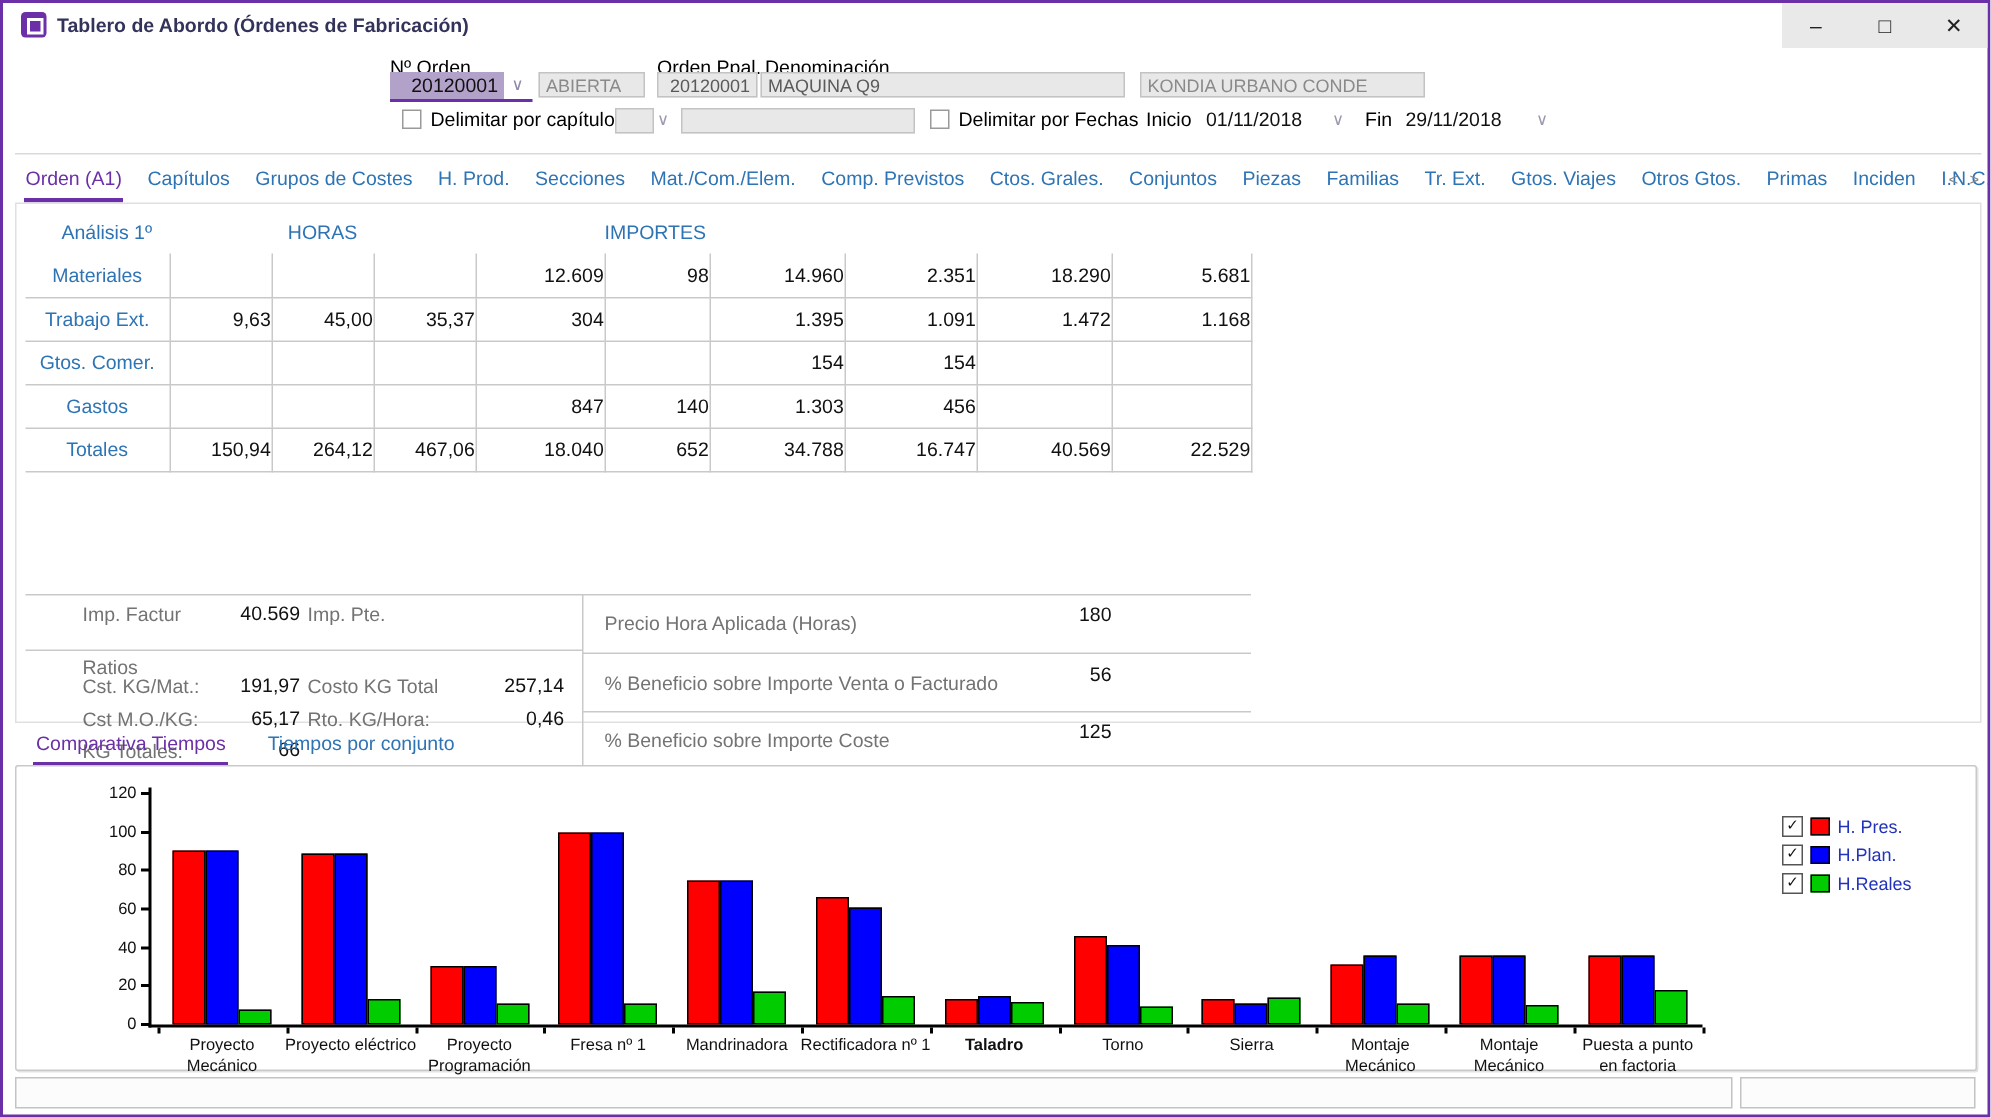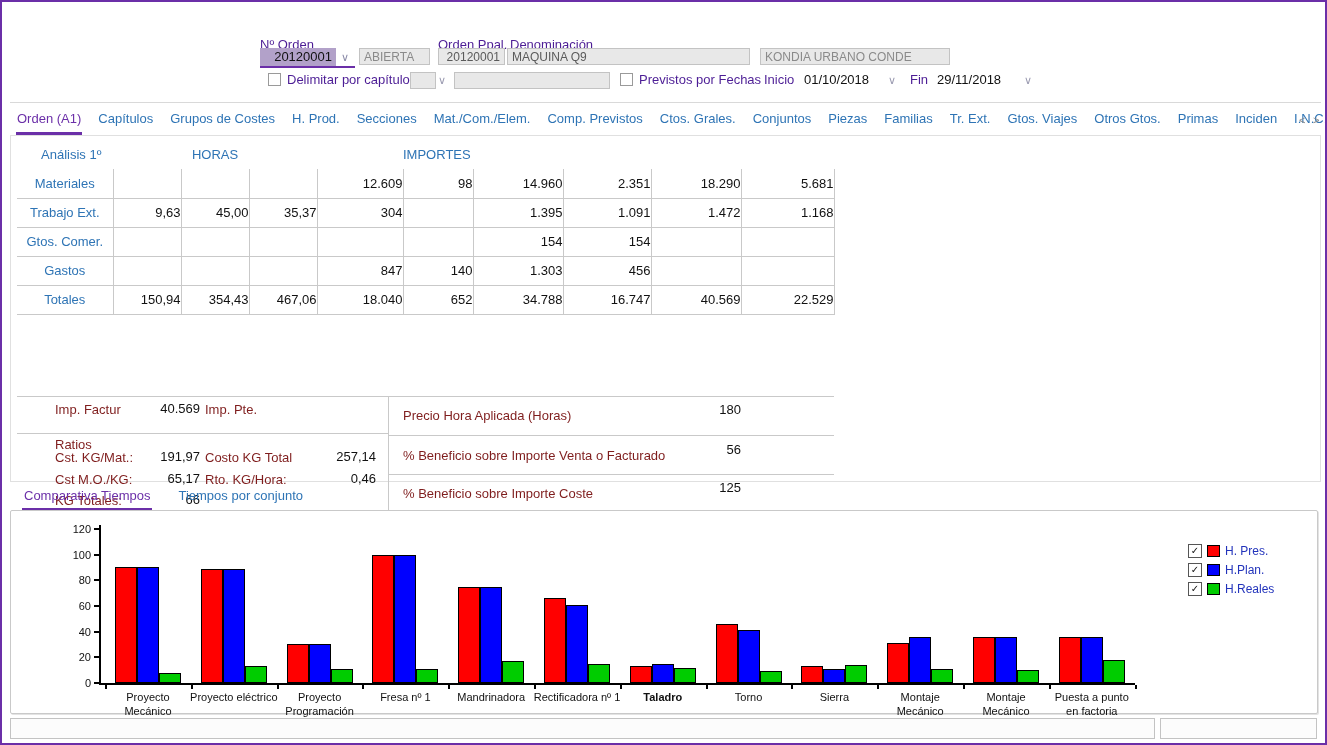--- a/index.html
+++ b/index.html
@@ -6,21 +6,21 @@
   .window{position:relative;width:1327px;height:745px;background:#ffffff;border:2px solid #6b2fa8;box-sizing:border-box;overflow:hidden;}
   
   .titlebar{position:absolute;left:0;top:0;width:100%;height:30px;background:#ffffff;}
   .titlebar .ctrlzone{position:absolute;right:0;top:0;width:137px;height:30px;background:#e9e9e9;}
   .app-icon{position:absolute;left:12px;top:6px;width:17px;height:17px;background:#6b2fa8;border-radius:3px;}
   .app-icon:after{content:"";position:absolute;left:4px;top:4px;width:7px;height:7px;border:2px solid #fff;}
   .title-text{position:absolute;left:36px;top:7px;font-size:13px;font-weight:bold;color:#32325a;}
   .winbtn{position:absolute;top:0;width:45px;height:30px;text-align:center;line-height:30px;font-size:14px;color:#222;cursor:default;}
   .winbtn.min{right:92px;} .winbtn.max{right:46px;} .winbtn.close{right:0;}
   
-  .lbl{position:absolute;font-size:13px;color:#4c1d95;white-space:nowrap;}
+  .lbl{position:absolute;font-size:13px;color:#000000;white-space:nowrap;}
   .gfield{position:absolute;height:17px;background:#e8e8e8;border:1px solid #c3c3c3;font-size:12px;color:#8a8a8a;line-height:17px;box-sizing:border-box;padding:0 4px;white-space:nowrap;overflow:hidden;}
   .gfield.dark{color:#5a5a5a;}
   .combo-hl{position:absolute;left:258px;top:46px;width:76px;height:18px;background:#b2a1c9;font-size:13px;color:#111;line-height:18px;text-align:right;padding-right:4px;box-sizing:border-box;}
   .combo-hl-arrow{position:absolute;left:334px;top:46px;width:18px;height:18px;color:#8a8aa8;font-size:11px;text-align:center;line-height:18px;}
   .combo-underline{position:absolute;left:258px;top:64px;width:95px;height:2px;background:#6b2fa8;}
   .cbx{position:absolute;width:13px;height:13px;background:#fff;border:1px solid #9a9a9a;box-sizing:border-box;}
   .chev{position:absolute;color:#9a9ab0;font-size:11px;line-height:16px;}
   .datetext{position:absolute;font-size:13px;color:#111;white-space:nowrap;}
   .hsep{position:absolute;left:8px;width:1311px;height:1px;background:#d9d9d9;}
   
@@ -32,21 +32,21 @@
   .content-panel{position:absolute;left:8px;top:133px;width:1311px;height:347px;border:1px solid #e0e0e0;background:#fff;box-sizing:border-box;}
   table.an{position:absolute;left:6px;top:4px;border-collapse:collapse;font-size:13px;table-layout:fixed;}
   table.an td{height:29px;box-sizing:border-box;padding:0;}
   td.grp{height:20px;color:#2e74b5;font-size:13px;}
   td.grp.tl{padding-left:24px;}
   td.grp.imp{padding-left:86px;}
   td.colh{height:24px;color:#2e74b5;text-align:center;border-bottom:1px solid #c9c9c9;border-right:1px solid #c9c9c9;}
   td.rowl{color:#2e74b5;text-align:center;border-bottom:1px solid #c9c9c9;border-right:1px solid #c9c9c9;}
   td.val{color:#111;text-align:right;padding-right:12px;border-bottom:1px solid #c9c9c9;border-right:1px solid #c9c9c9;}
   .sline{position:absolute;background:#c9c9c9;}
-  .sumlbl{position:absolute;font-size:13px;color:#7f1d1d;white-space:nowrap;}
+  .sumlbl{position:absolute;font-size:13px;color:#737373;white-space:nowrap;}
   .sumval{position:absolute;font-size:13px;color:#111;text-align:right;white-space:nowrap;}
   
   .subtabs{position:absolute;left:20px;top:484px;display:flex;gap:24px;font-size:13px;}
   .subtab{color:#2e74b5;padding:2px 2px 5px 2px;}
   .subtab.active{color:#6b2fa8;border-bottom:3px solid #6b2fa8;}
   
   .chart-panel{position:absolute;left:8px;top:508px;width:1308px;height:204px;border:1px solid #c9c9c9;border-radius:2px;background:#fff;box-shadow:1px 1px 0 #e3e3e3;box-sizing:border-box;}
   .plot{position:absolute;left:0;top:0;width:100%;height:100%;}
   .ytick-lbl{position:absolute;width:34px;text-align:right;font-size:11px;color:#111;}
   .ytick-mark{position:absolute;width:6px;height:2px;background:#000;}
@@ -61,20 +61,28 @@
   .legswatch{width:13px;height:12px;border:1px solid #000;box-sizing:border-box;}
   .leglbl{font-size:12px;color:#2233bb;}
   
   .statuspane{position:absolute;top:716px;height:21px;background:#fcfcfc;border:1px solid #c3c3c3;box-sizing:border-box;}
 </style>
 </head>
 <body>
 
 <div class="window">
 
+  <div class="titlebar">
+    <div class="ctrlzone"></div>
+    <div class="app-icon"></div>
+    <span class="title-text">Tablero de Abordo (Órdenes de Fabricación)</span>
+    <div class="winbtn min">–</div>
+    <div class="winbtn max">□</div>
+    <div class="winbtn close">✕</div>
+  </div>
 
   <div>
     <span class="lbl" style="left:258px;top:35px;">Nº Orden</span>
     <span class="lbl" style="left:436px;top:35px;">Orden Ppal.</span>
     <span class="lbl" style="left:508px;top:35px;">Denominación</span>
 
     <div class="combo-hl">20120001</div>
     <div class="combo-hl-arrow">∨</div>
     <div class="combo-underline"></div>
     <div class="gfield" style="left:357px;top:46px;width:71px;">ABIERTA</div>
@@ -82,23 +90,23 @@
     <div class="gfield dark" style="left:505px;top:46px;width:243px;">MAQUINA Q9</div>
     <div class="gfield" style="left:758px;top:46px;width:190px;">KONDIA URBANO CONDE</div>
 
     <div class="cbx" style="left:266px;top:71px;"></div>
     <span class="lbl" style="left:285px;top:70px;">Delimitar por capítulo</span>
     <div class="gfield" style="left:408px;top:70px;width:26px;"></div>
     <span class="chev" style="left:436px;top:70px;">∨</span>
     <div class="gfield" style="left:452px;top:70px;width:156px;"></div>
 
     <div class="cbx" style="left:618px;top:71px;"></div>
-    <span class="lbl" style="left:637px;top:70px;">Previstos por Fechas</span>
+    <span class="lbl" style="left:637px;top:70px;">Delimitar por Fechas</span>
     <span class="lbl" style="left:762px;top:70px;">Inicio</span>
-    <span class="datetext" style="left:802px;top:70px;">01/10/2018</span>
+    <span class="datetext" style="left:802px;top:70px;">01/11/2018</span>
     <span class="chev" style="left:886px;top:70px;">∨</span>
     <span class="lbl" style="left:908px;top:70px;">Fin</span>
     <span class="datetext" style="left:935px;top:70px;text-align:right;">29/11/2018</span>
     <span class="chev" style="left:1022px;top:70px;">∨</span>
     <div class="hsep" style="top:100px;"></div>
   </div>
 
   <div class="tabstrip">
       <div class="tab active">Orden (A1)</div>
       <div class="tab">Capítulos</div>
@@ -185,21 +193,21 @@
             <td class="val">847</td>
             <td class="val">140</td>
             <td class="val">1.303</td>
             <td class="val">456</td>
             <td class="val"></td>
             <td class="val"></td>
           </tr>
           <tr>
             <td class="rowl">Totales</td>
             <td class="val">150,94</td>
-            <td class="val">354,43</td>
+            <td class="val">264,12</td>
             <td class="val">467,06</td>
             <td class="val">18.040</td>
             <td class="val">652</td>
             <td class="val">34.788</td>
             <td class="val">16.747</td>
             <td class="val">40.569</td>
             <td class="val">22.529</td>
           </tr>
         </tbody>
     </table>

